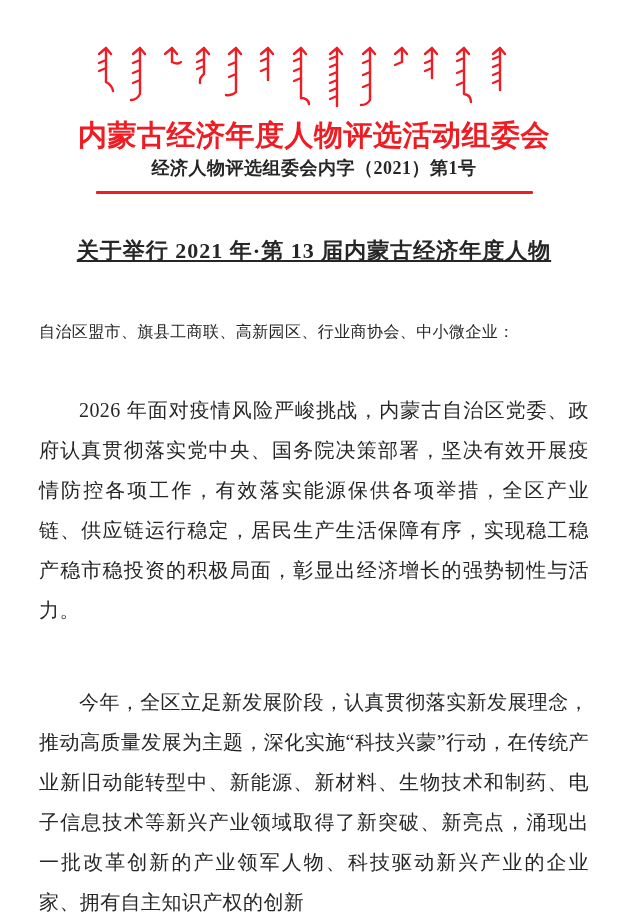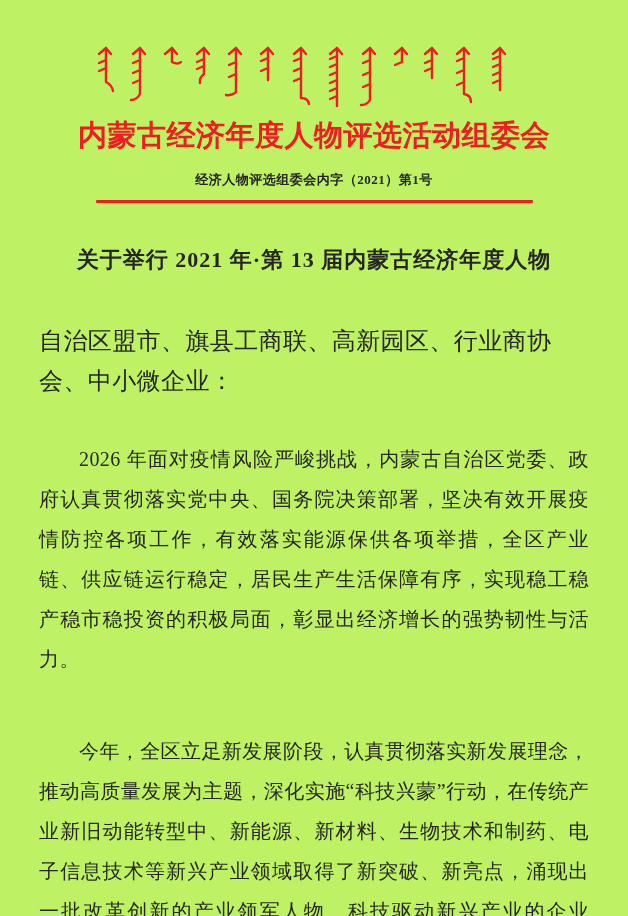--- a/index.html
+++ b/index.html
@@ -1,46 +1,46 @@
 <!DOCTYPE html>
 <html style="--accent-red: #ee1c23; --text: #262626;"><head>
 <meta charset="utf-8">
 <style>
   :root { --accent-red:#ee1c23; --text:#262626; }
   * { margin:0; padding:0; box-sizing:border-box; }
   html,body { background:#9c9c9c; }
   .page {
-    width:628px; height:916px; margin:0 auto; background:#bef264;
+    width:628px; height:916px; margin:0 auto; background:#ffffff;
     overflow:hidden; position:relative;
     font-family:"Liberation Serif","DejaVu Serif",serif;
     color:var(--text);
   }
   header { text-align:center; padding-top:44px; }
   .mongolian { height:68px; }
   .mongolian svg { width:440px; height:64px; }
   .org-title {
     font-family:"Liberation Sans","DejaVu Sans",sans-serif;
     color:var(--accent-red);
     font-size:29px; font-weight:700; letter-spacing:0.5px;
     margin-top:4px; white-space:nowrap;
   }
   .doc-number {
-    font-size:13px; font-weight:700; letter-spacing:0.5px; margin-top:15px;
+    font-size:18px; font-weight:700; letter-spacing:0.5px; 
   }
   .red-line {
     width:437px; height:3px; background:var(--accent-red);
     margin:11px auto 0; border-radius:1px;
   }
   main { padding:0 39px; }
   .doc-title {
     text-align:center; font-weight:700; font-size:22px; line-height:47px;
-    margin-top:33px; letter-spacing:1px;
+    margin-top:33px; letter-spacing:1px;text-decoration:underline;
   }
   .salutation {
-    font-size:24px; line-height:40px; margin-top:38px; letter-spacing:0.4px;
+    font-size:16px; line-height:40px; margin-top:38px; letter-spacing:0.4px;
   }
   .para {
     font-size:20px; line-height:40px; letter-spacing:0.4px;
     text-align:justify; text-indent:2em; margin-top:38px;
   }
   .para + .para { margin-top:52px; }
 </style>
 </head>
 <body>
 

